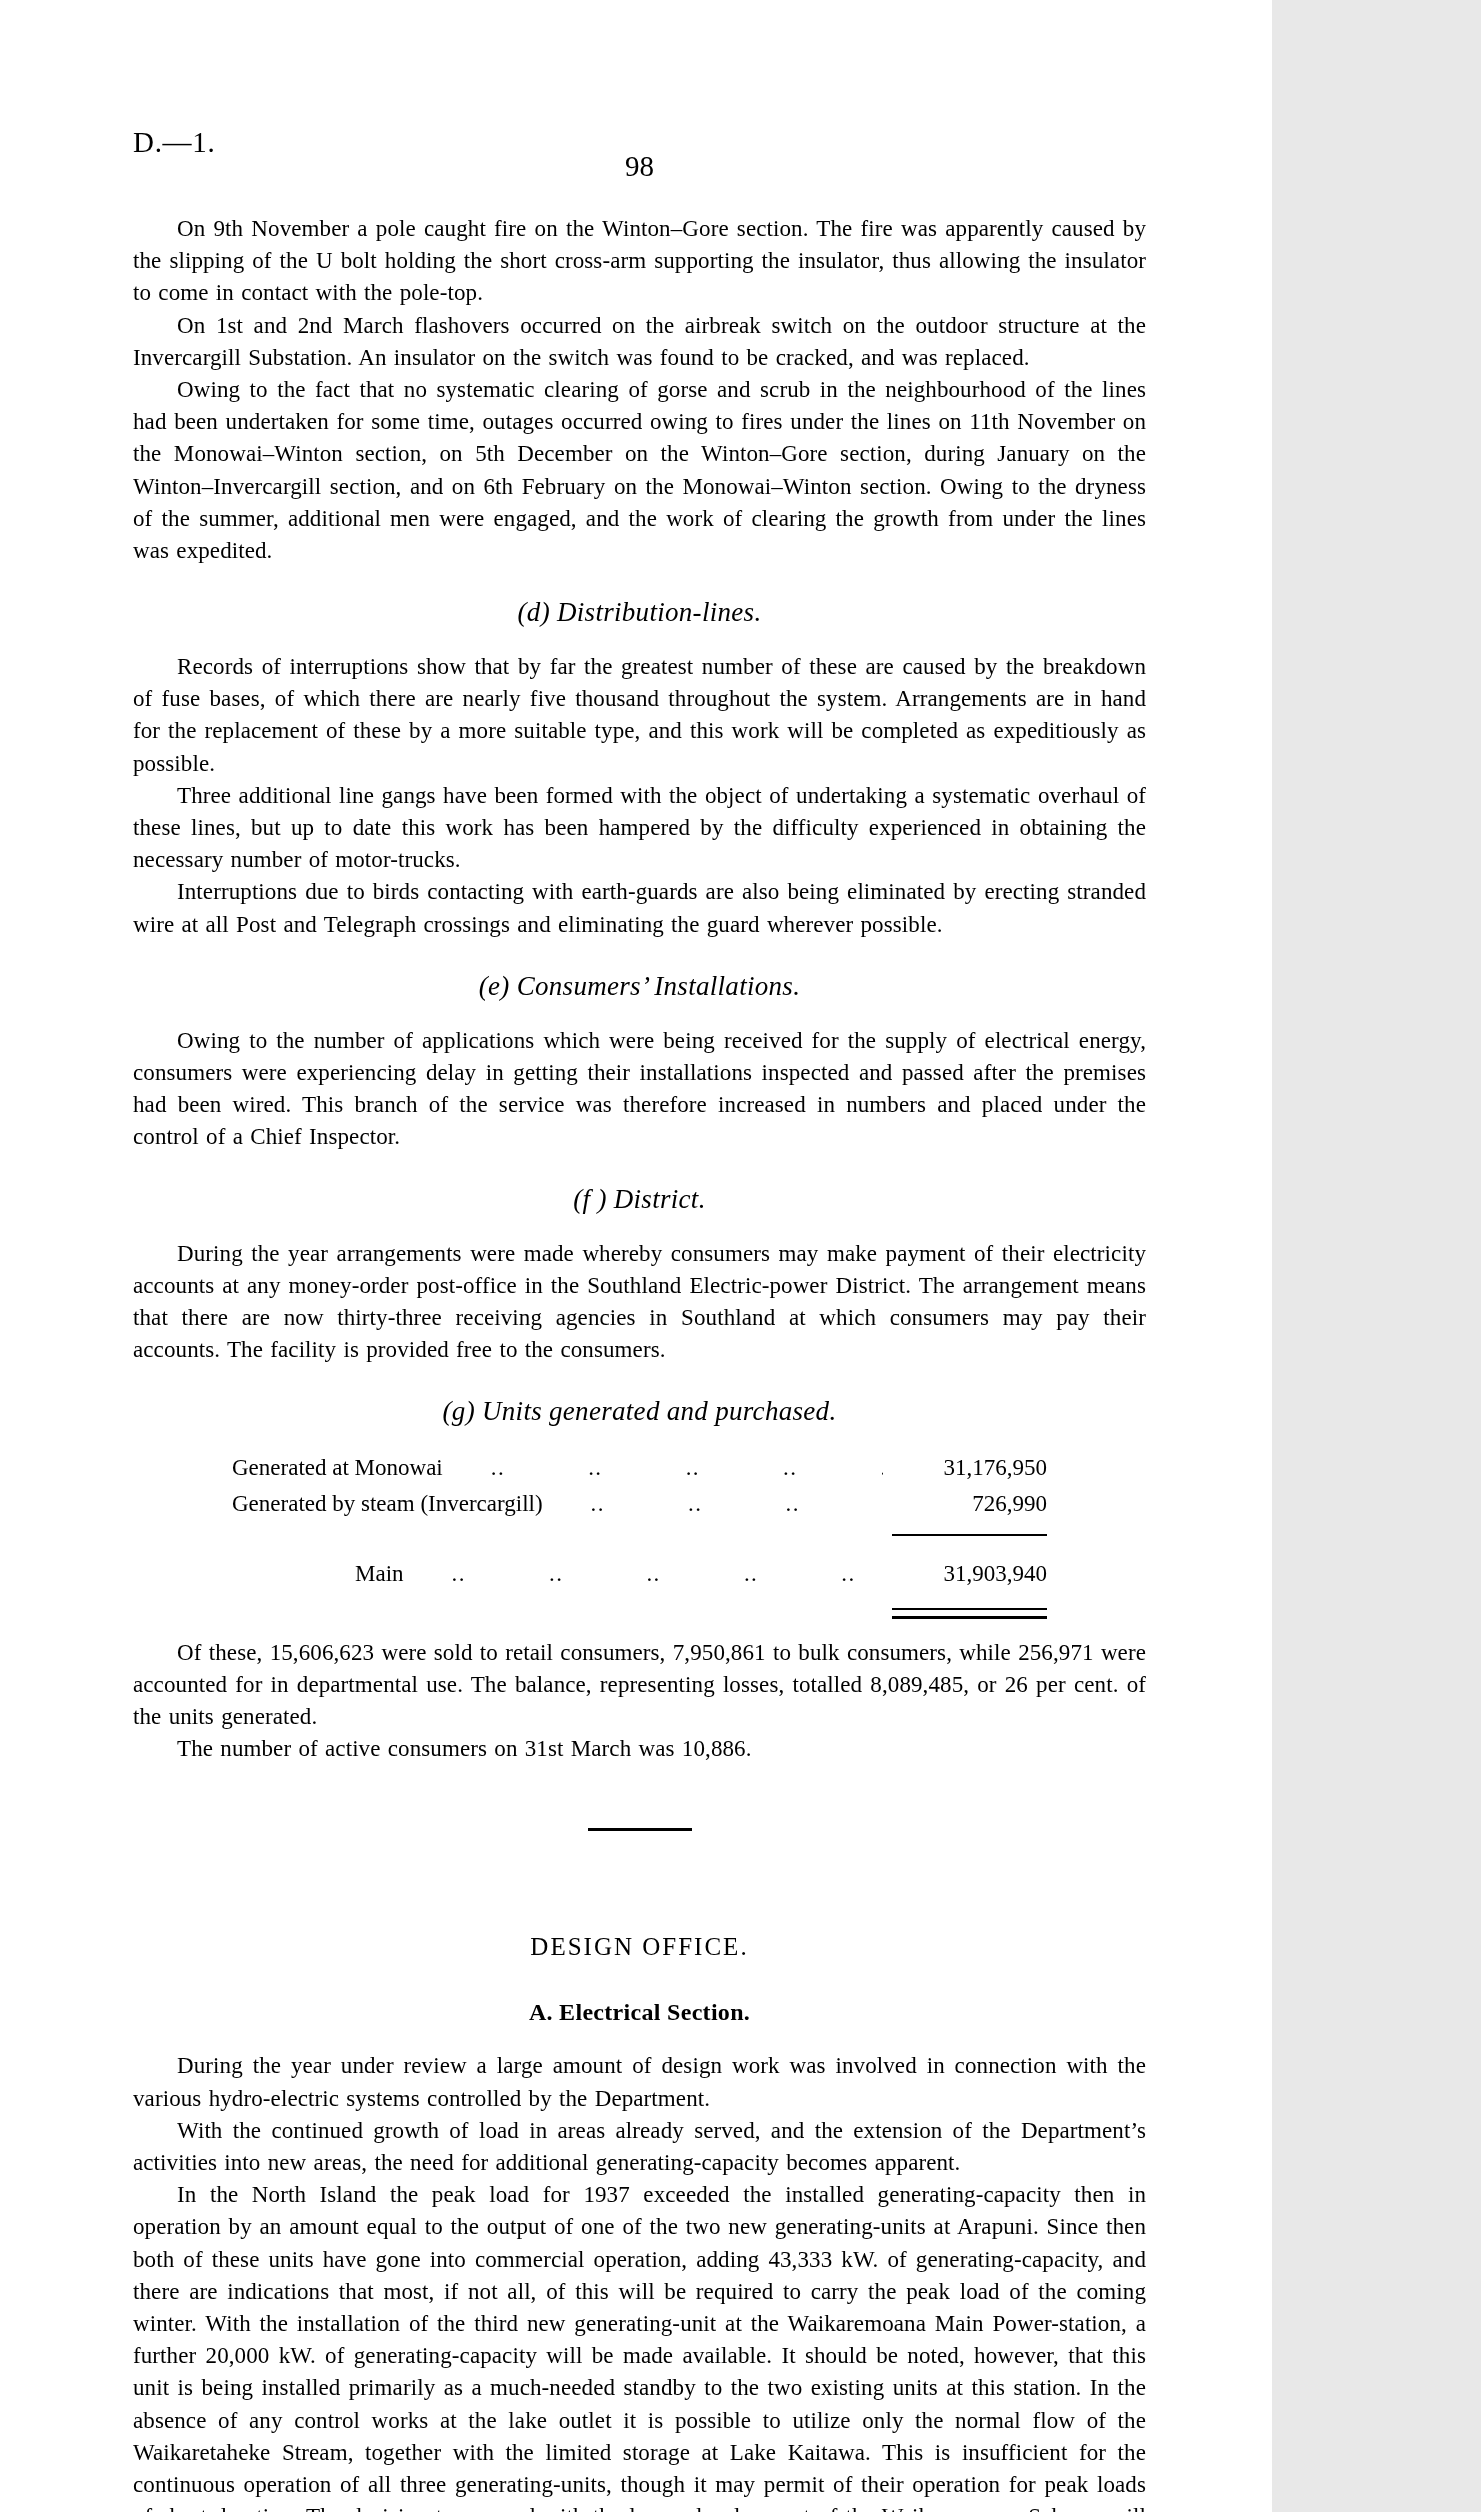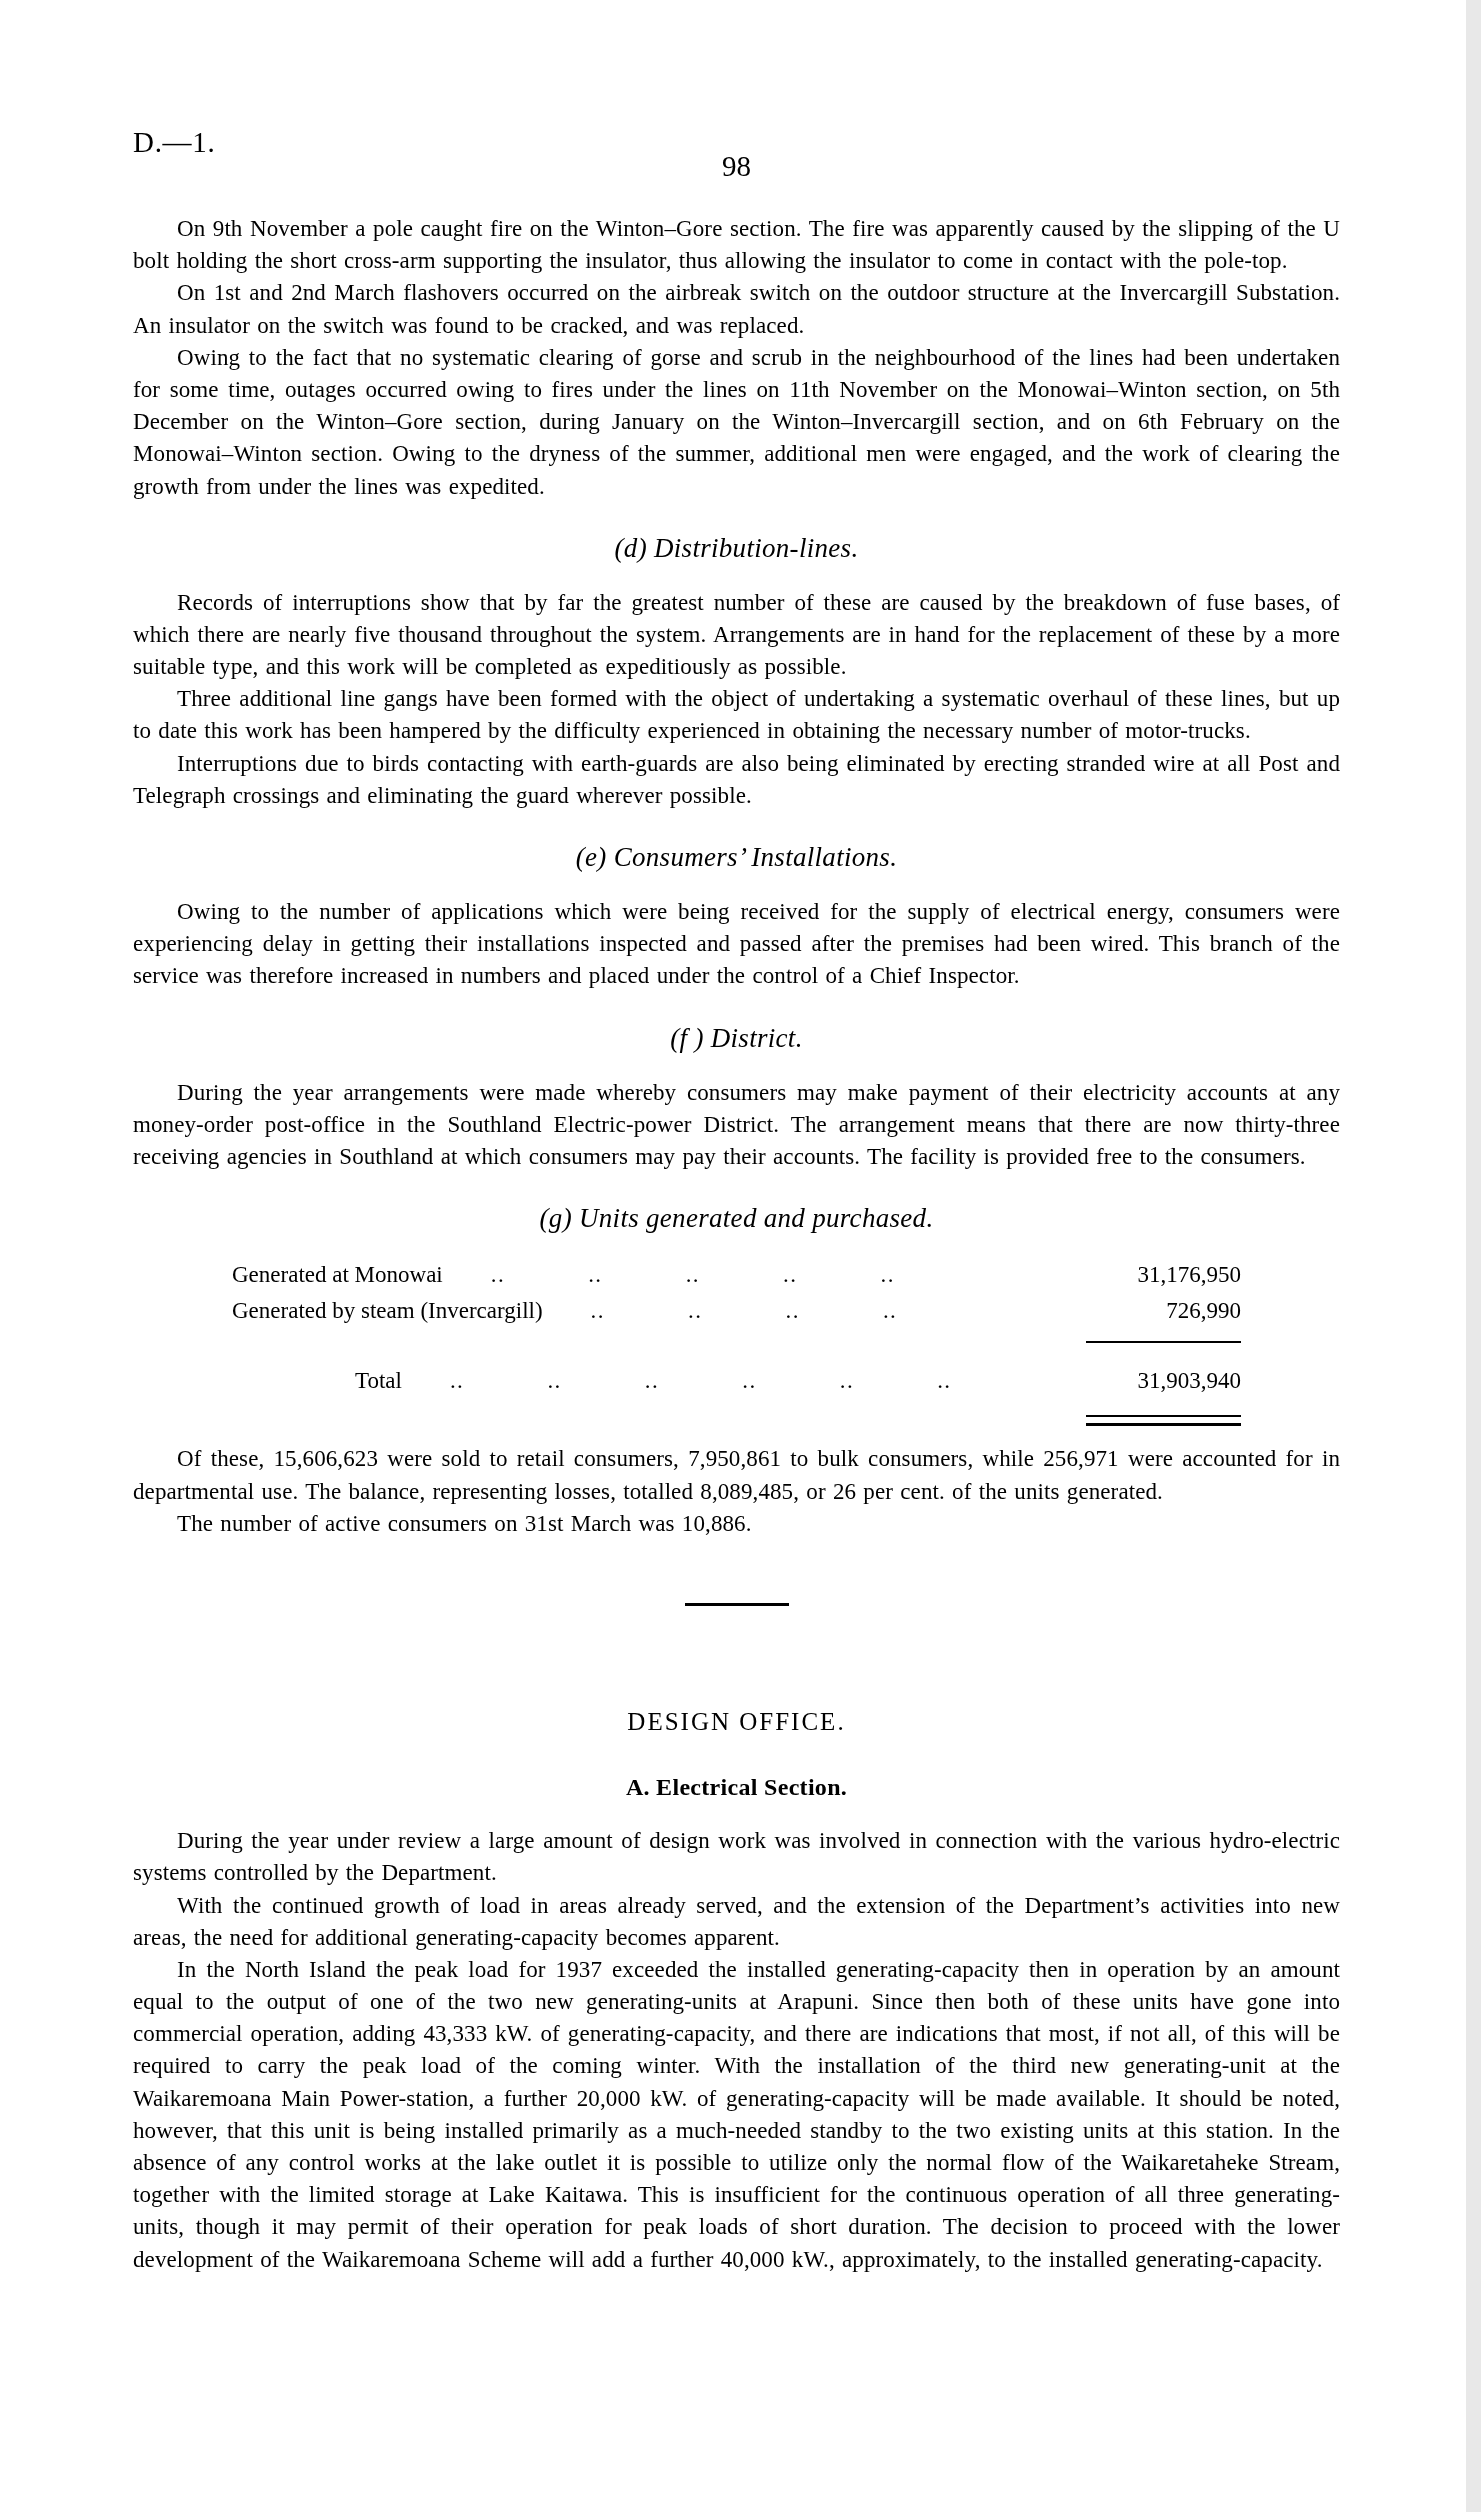--- a/index.html
+++ b/index.html
@@ -2,21 +2,21 @@
 <html style="font-size:11px"><head>
 <meta charset="utf-8">
 <style>
   html, body {
     margin: 0;
     padding: 0;
     background: #e8e8e8;
   }
   .page {
     position: relative;
-    width: 1466px;
+    width: 1272px;
     height: 2512px;
     background: #ffffff;
     color: #000000;
     font-family: "Liberation Serif", "DejaVu Serif", serif;
     box-sizing: border-box;
     padding: 126px 126px 0 133px;
     overflow: hidden;
   }
   .page-header {
     position: relative;
@@ -149,21 +149,21 @@
       <span class="u-leader">.. .. .. .. ..</span>
       <span class="u-value">31,176,950</span>
     </div>
     <div class="u-row">
       <span class="u-label">Generated by steam (Invercargill)</span>
       <span class="u-leader">.. .. .. ..</span>
       <span class="u-value">726,990</span>
     </div>
     <div class="u-rule"></div>
     <div class="u-row">
-      <span class="u-label total-indent">Total</span>
+      <span class="u-label total-indent">Main</span>
       <span class="u-leader">.. .. .. .. .. ..</span>
       <span class="u-value">31,903,940</span>
     </div>
     <div class="u-rule double"></div>
   </div>
 
   <p class="para">Of these, 15,606,623 were sold to retail consumers, 7,950,861 to bulk consumers, while 256,971 were accounted for in departmental use.  The balance, representing losses, totalled 8,089,485, or 26 per cent. of the units generated.</p>
   <p class="para">The number of active consumers on 31st March was 10,886.</p>
 
   <div class="center-divider"></div>

